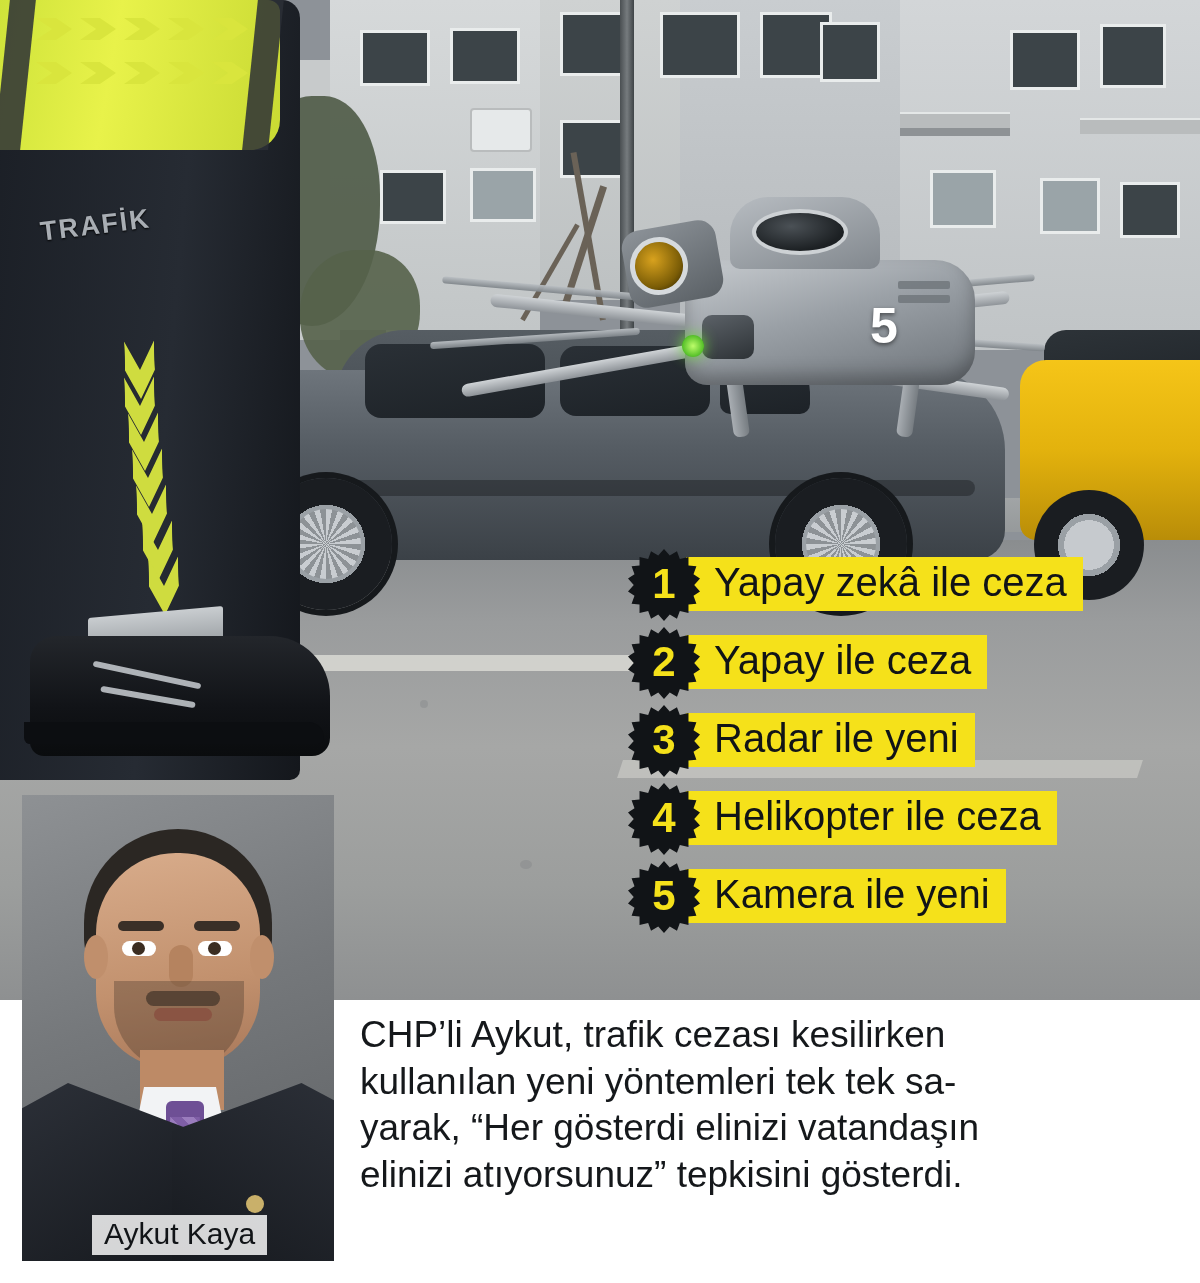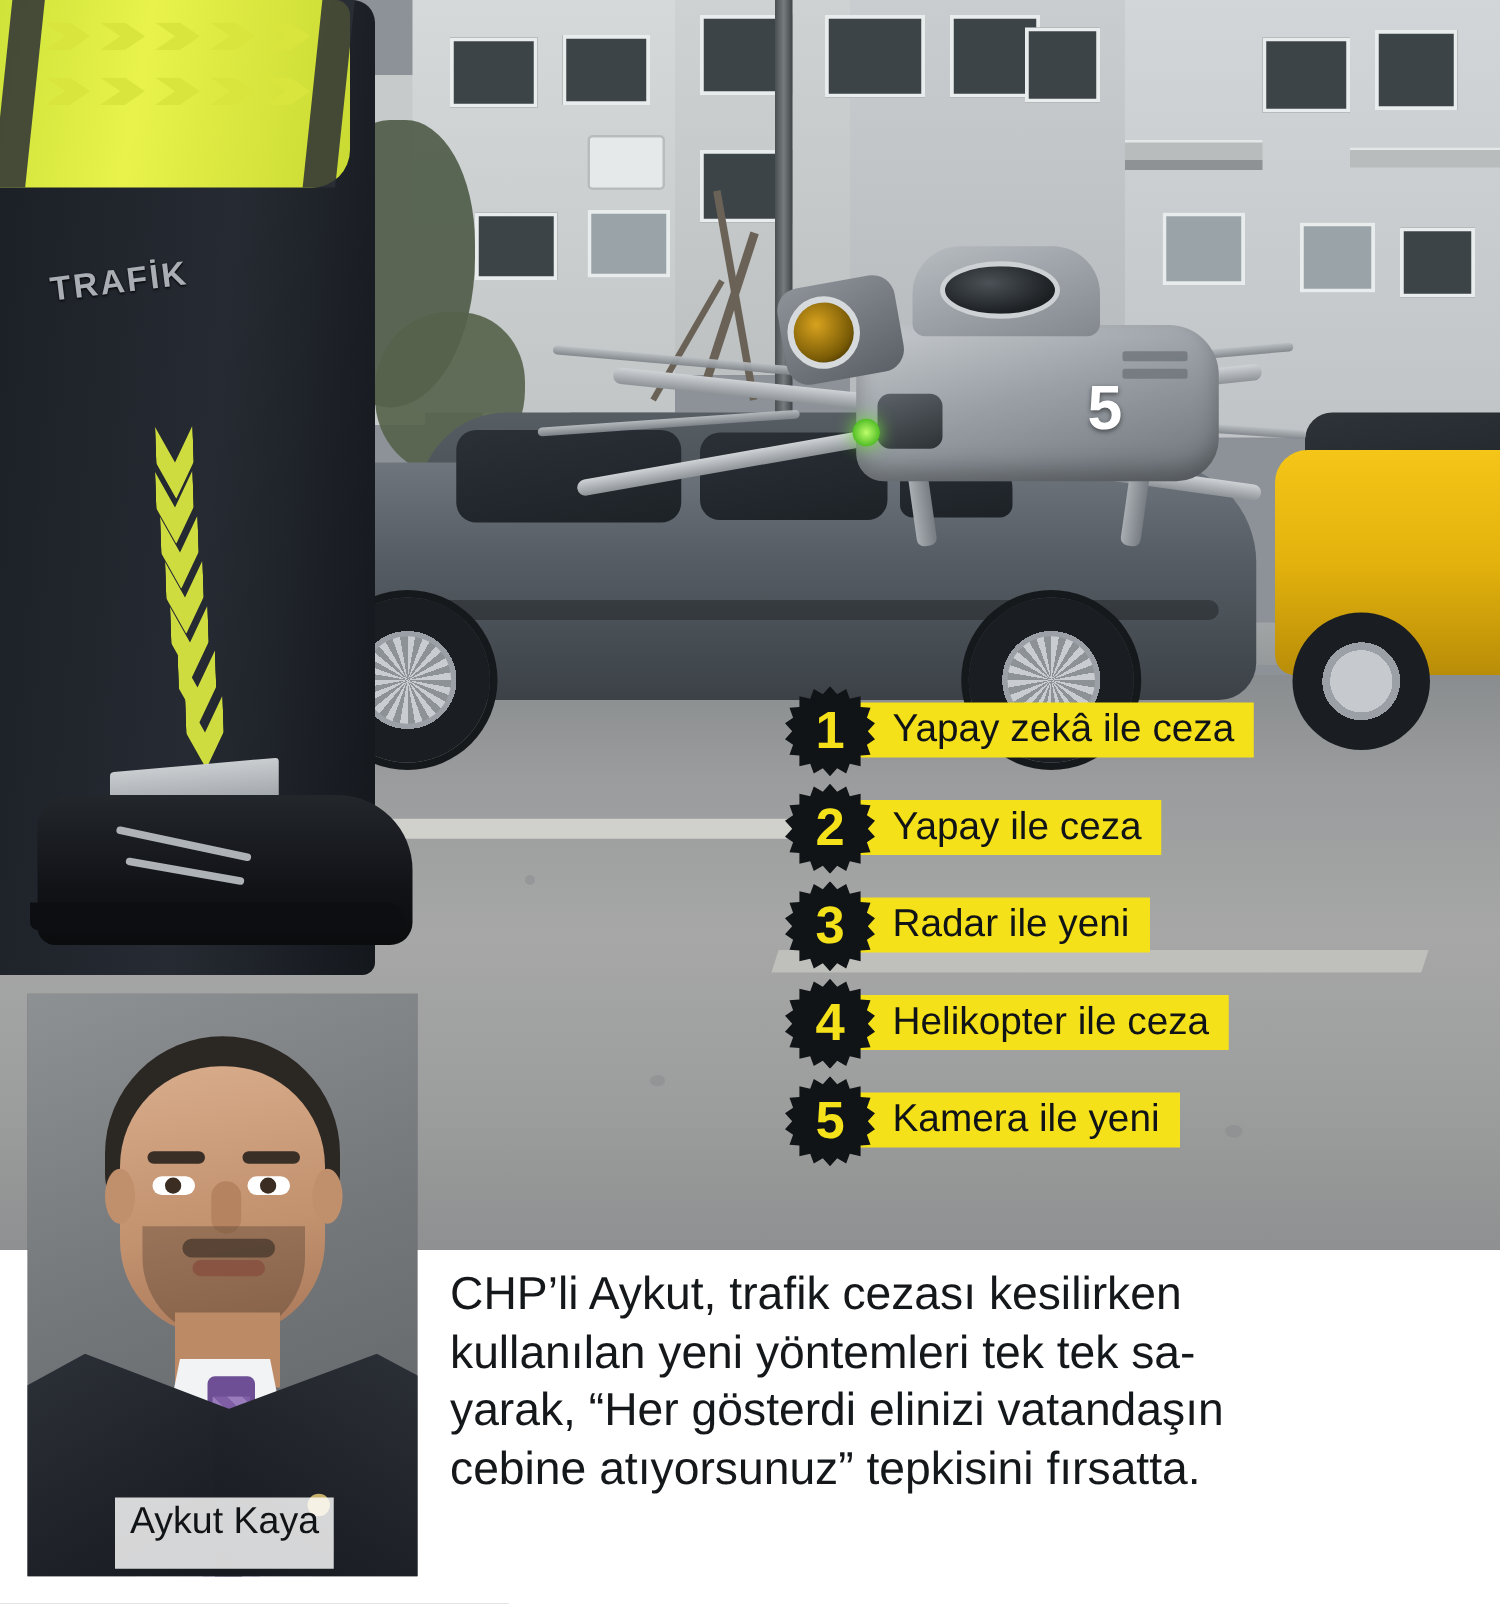--- a/index.html
+++ b/index.html
@@ -293,21 +293,21 @@
     font-size:42px;
     font-weight:700;
     font-family:"Liberation Sans", sans-serif;
     line-height:1;
     margin-top:-2px;
   }
   .list-label {
     margin-left:58px;
     background:#f5e11a;
     color:#111417;
-    font-size:31px;
+    font-size:40px;
     font-weight:400;
     font-family:"Liberation Sans", sans-serif;
     padding:4px 16px 7px 28px;
     line-height:1.08;
     white-space:nowrap;
   }
 
   
   #portrait {
     position:absolute; left:22px; top:795px;
@@ -363,21 +363,21 @@
     background:#6e4f95; border-radius:6px;
   }
   .pt-pin { position:absolute; left:224px; top:400px; width:18px; height:18px; background:#c9b06a; border-radius:50%; }
 
   .pt-caption {
     position:absolute; left:70px; bottom:6px;
     background:rgba(255,255,255,.82);
     color:#111417;
     font-size:30px;
     font-family:"Liberation Sans", sans-serif;
-    padding:2px 12px 21px;
+    padding:2px 12px 4px;
     white-space:nowrap;
   }
 
   
   #textblock {
     position:absolute; left:360px; top:1012px; width:830px;
   }
   #headline {
     font-family:"Liberation Sans", sans-serif;
     font-weight:700;
@@ -596,15 +596,15 @@
   <div class="pt-jacket-r"></div>
   <div class="pt-pin"></div>
   <div class="pt-caption">Aykut Kaya</div>
 </div>
 
 <div id="textblock">
   <div id="body">
     <div>CHP’li Aykut, trafik cezası kesilirken</div>
     <div>kullanılan yeni yöntemleri tek tek sa-</div>
     <div>yarak, “Her gösterdi elinizi vatandaşın</div>
-    <div>cebine atıyorsunuz” tepkisini fırsatta.</div>
+    <div>elinizi atıyorsunuz” tepkisini gösterdi.</div>
   </div>
 </div>
 
 </body></html>

